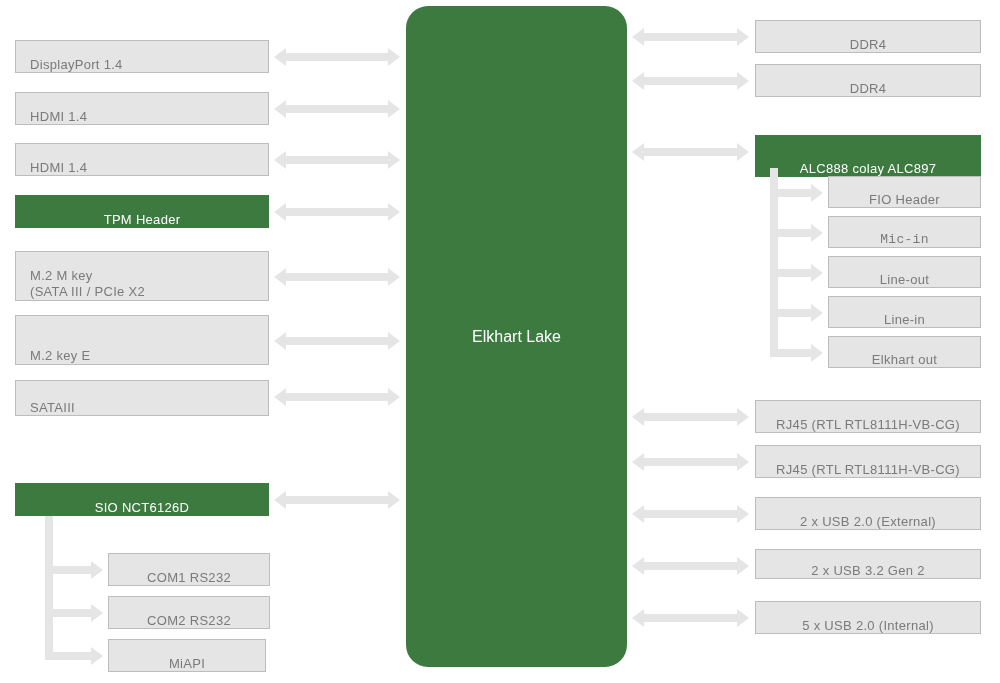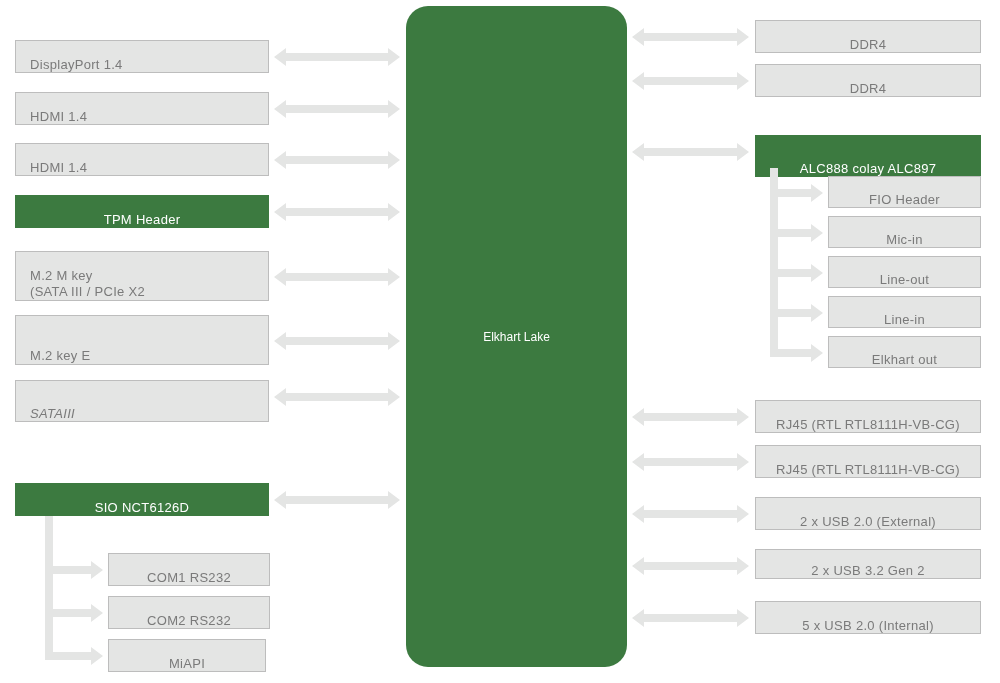--- a/index.html
+++ b/index.html
@@ -15,21 +15,21 @@
     font-weight: 300;
   }
   .cpu {
     position: absolute;
     background: #3c7a40;
     border-radius: 22px;
     color: #fff;
     display: flex;
     align-items: center;
     justify-content: center;
-    font-size: 12px;
+    font-size: 16px;
     font-weight: 300;
   }
   .box {
     position: absolute;
     background: #e4e5e4;
     border: 1px solid #bdbdbd;
     font-size: 13px;
     display: flex;
     flex-direction: column;
     justify-content: flex-end;
@@ -103,21 +103,21 @@
     <span>TPM Header</span>
   </div>
 
 <div class="box" style="left:15px; top:251px; width:254px; height:50px; line-height:1.25;">
   <span>M.2 M key</span>
   <span>(SATA III / PCIe X2</span>
 </div>
 <div class="box" style="left:15px; top:315px; width:254px; height:50px; line-height:1.25;">
   <span>M.2 key E</span>
 </div>
-<div class="box" style="left:15px; top:380px; width:254px; height:42px;font-style:italic;">
+<div class="box" style="left:15px; top:380px; width:254px; height:36px;">
     <span>SATAIII</span>
   </div>
 
 <div class="box green" style="left:15px; top:483px; width:254px; height:33px;">
     <span>SIO NCT6126D</span>
   </div>
 <div class="box center" style="left:108px; top:553px; width:162px; height:33px;">
     <span>COM1 RS232</span>
   </div>
 <div class="box center" style="left:108px; top:596px; width:162px; height:33px;">
@@ -133,21 +133,21 @@
 <div class="box center" style="left:755px; top:64px;  width:226px; height:33px;">
     <span>DDR4</span>
   </div>
 
 <div class="box green" style="left:755px; top:135px; width:226px; height:42px;">
     <span>ALC888 colay ALC897</span>
   </div>
 <div class="box center" style="left:828px; top:176px; width:153px; height:32px;">
     <span>FIO Header</span>
   </div>
-<div class="box center" style="left:828px; top:216px; width:153px; height:32px;">
+<div class="box center" style="left:828px; top:216px; width:153px; height:32px;font-family:Liberation Mono, monospace;">
     <span>Mic-in</span>
   </div>
 <div class="box center" style="left:828px; top:256px; width:153px; height:32px;">
     <span>Line-out</span>
   </div>
 <div class="box center" style="left:828px; top:296px; width:153px; height:32px;">
     <span>Line-in</span>
   </div>
 <div class="box center" style="left:828px; top:336px; width:153px; height:32px;">
     <span>Elkhart out</span>

